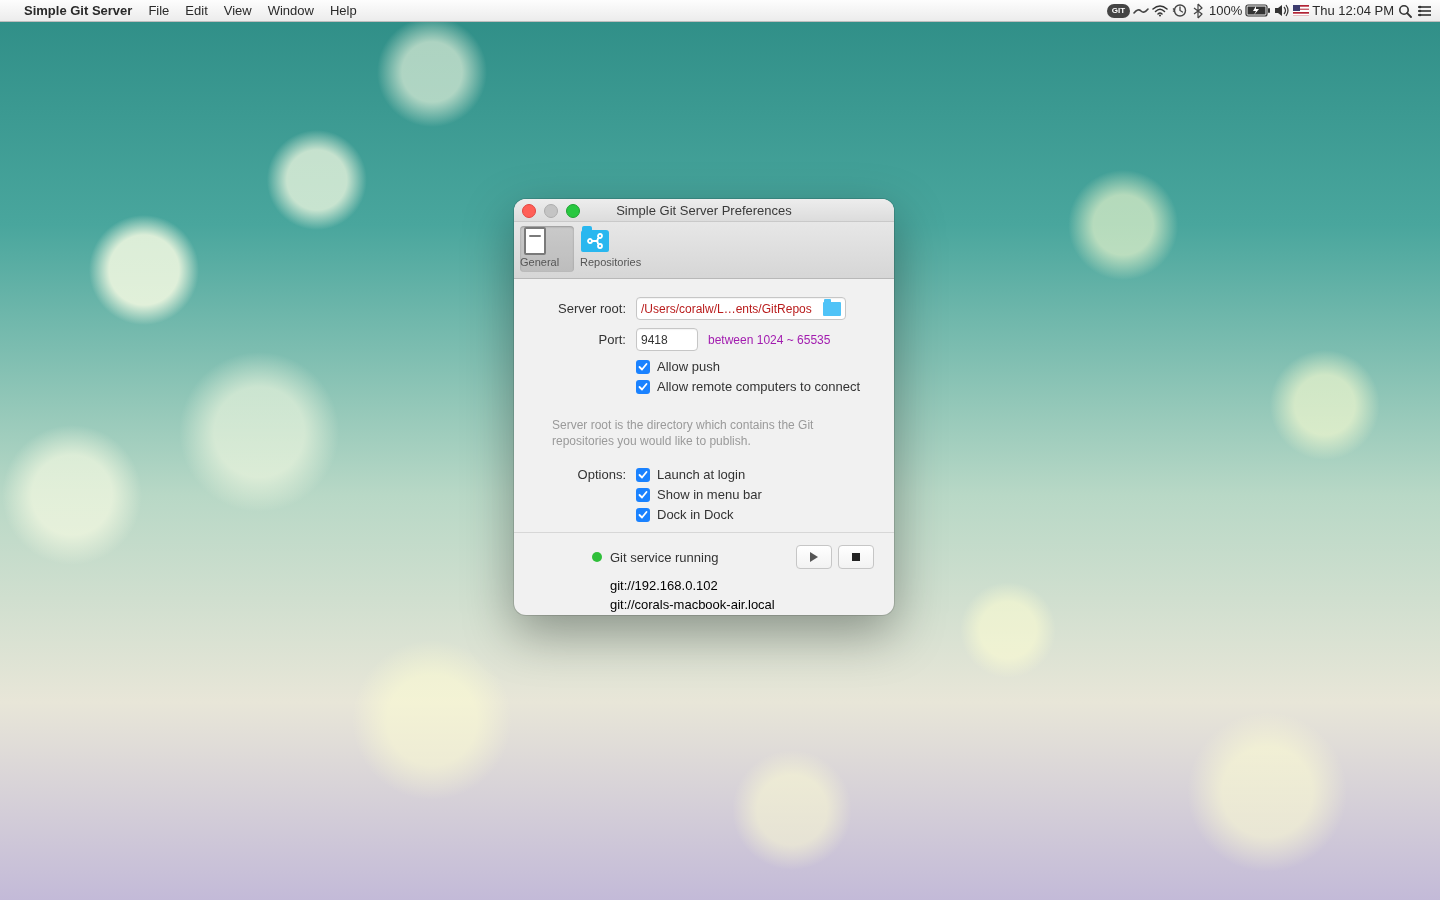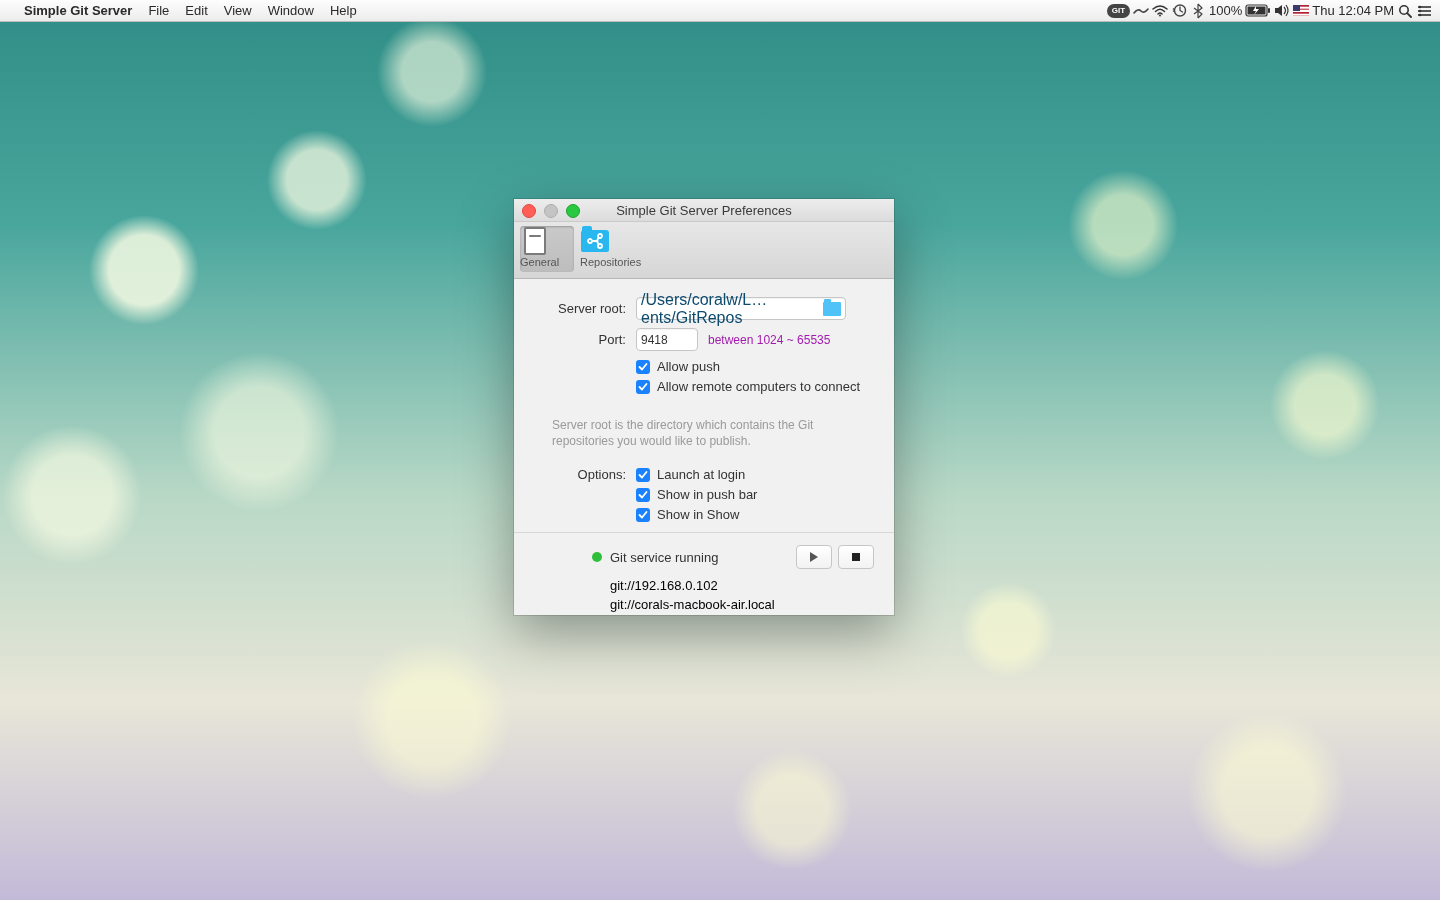--- a/index.html
+++ b/index.html
@@ -37,21 +37,21 @@
       linear-gradient(#fff,#fff) 0 8.5px/100% 1.7px,
       linear-gradient(#b22234,#b22234) 0 10.2px/100% 1.7px;
       background-repeat:no-repeat;position:relative}
   .menubar .right .flag::before{content:"";position:absolute;top:0;left:0;width:7px;height:6px;background:#3c3b6e}
   .menubar .right .git-badge{display:inline-flex;align-items:center;justify-content:center;
     background:#444;border-radius:7px;padding:0 5px;height:14px;color:#fff;font-size:8px;font-weight:700}
   .menubar .right .battery{display:inline-flex;align-items:center}
   .menubar .right .battery svg{display:block}
   
   .window{position:absolute;left:514px;top:199px;width:380px;height:416px;
-    background:#f1f1f1;border-radius:0;box-shadow:0 18px 50px rgba(0,0,0,.35),0 0 0 1px rgba(0,0,0,.12);
+    background:#f1f1f1;border-radius:12px;box-shadow:0 18px 50px rgba(0,0,0,.35),0 0 0 1px rgba(0,0,0,.12);
     overflow:hidden}
   .titlebar{height:22px;background:linear-gradient(180deg,#ededed,#dcdcdc);display:flex;align-items:center;
     border-bottom:1px solid #c9c9c9;position:relative}
   .traffic{display:flex;gap:8px;position:absolute;left:8px;top:5px}
   .traffic .dot{width:12px;height:12px;border-radius:50%}
   .dot.red{background:#ff5f57;border:.5px solid #e24640}
   .dot.yel{background:#c4c4c4;border:.5px solid #adadad}
   .dot.grn{background:#28c840;border:.5px solid #1fa232}
   .titlebar .title{margin:0 auto;font-size:13px;color:#3a3a3a}
   .toolbar{height:52px;background:linear-gradient(180deg,#e7e7e7,#d6d6d6);border-bottom:1px solid #b8b8b8;
@@ -63,21 +63,21 @@
   .toolbar .repo-ico{width:28px;height:22px;background:#29b7ef;border-radius:3px 3px 2px 2px;position:relative}
   .toolbar .repo-ico::before{content:"";position:absolute;top:-4px;left:1px;width:10px;height:5px;background:#29b7ef;border-radius:2px 2px 0 0}
   .toolbar .repo-ico svg{position:absolute;top:2px;left:4px}
   .toolbar .gen-ico{width:18px;height:24px;border:2px solid #7a7a7a;border-radius:2px;position:relative;background:#fff}
   .toolbar .gen-ico::after{content:"";position:absolute;left:3px;right:3px;top:6px;height:2px;background:#7a7a7a;border-radius:1px}
   .body{padding:18px 20px 12px 20px;font-size:13px;color:#333}
   .row{display:flex;align-items:center;margin-bottom:8px}
   .row .lab{width:92px;text-align:right;margin-right:10px;color:#333}
   .field{height:21px;border:1px solid #c6c6c6;border-radius:4px;background:#fff;display:flex;align-items:center;
     padding:0 4px;box-shadow:inset 0 1px 1px rgba(0,0,0,.05)}
-  .field.path{width:200px;font-size:16px;color:#0c4a6e;justify-content:center}
+  .field.path{width:200px;font-size:12px;color:#b91c1c;justify-content:space-between}
   .field.path .folder{width:18px;height:14px;background:#4fc3f7;border-radius:1px;position:relative;flex-shrink:0}
   .field.path .folder::before{content:"";position:absolute;top:-3px;left:1px;width:7px;height:4px;background:#4fc3f7;border-radius:1px 1px 0 0}
   .field.port{width:52px;font-size:12px}
   .hint{color:#a21caf;font-size:12px;margin-left:10px}
   .chk{display:flex;align-items:center;gap:7px;margin-left:102px;margin-bottom:5px}
   .chk .box{width:14px;height:14px;border-radius:3px;background:#1a82ff;display:flex;align-items:center;justify-content:center;flex-shrink:0}
   .chk .box svg{display:block}
   .help{color:#9a9a9a;font-size:12px;margin:23px 0 18px 18px;line-height:1.35}
   hr.sep{border:none;border-top:1px solid #d7d7d7;margin:10px -20px 12px}
   .status{display:flex;align-items:center;margin-left:58px;gap:8px}
@@ -242,29 +242,29 @@
             </span>
           <span>Launch at login</span>
         </div>
       </div>
       <div class="chk" style="margin-top:-3px">
         <span class="box">
             <svg width="10" height="10" viewBox="0 0 10 10">
               <path d="M1.5 5 L4 7.5 L8.5 2" stroke="#fff" stroke-width="1.8" fill="none" stroke-linecap="round" stroke-linejoin="round"></path>
             </svg>
           </span>
-        <span>Show in push bar</span>
+        <span>Show in menu bar</span>
       </div>
       <div class="chk">
         <span class="box">
             <svg width="10" height="10" viewBox="0 0 10 10">
               <path d="M1.5 5 L4 7.5 L8.5 2" stroke="#fff" stroke-width="1.8" fill="none" stroke-linecap="round" stroke-linejoin="round"></path>
             </svg>
           </span>
-        <span>Show in Show</span>
+        <span>Dock in Dock</span>
       </div>
 
       <hr class="sep">
 
       <div class="status">
         <span class="sdot"></span>
         <span>Git service running</span>
         <div class="btns">
           <div class="btn">
               <svg width="10" height="12" viewBox="0 0 10 12">

